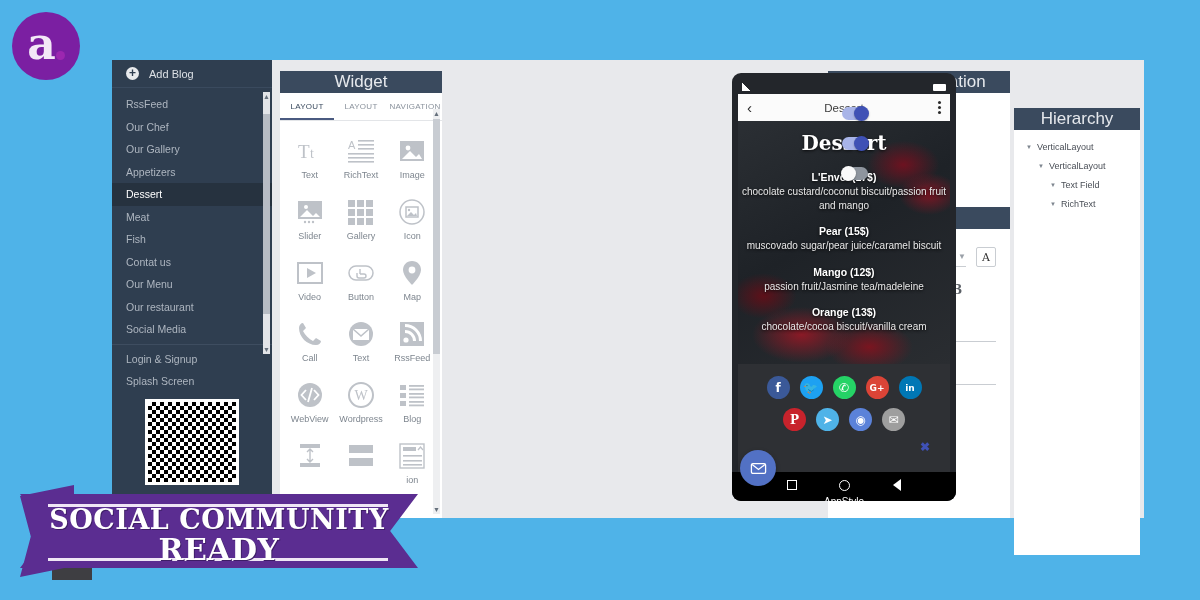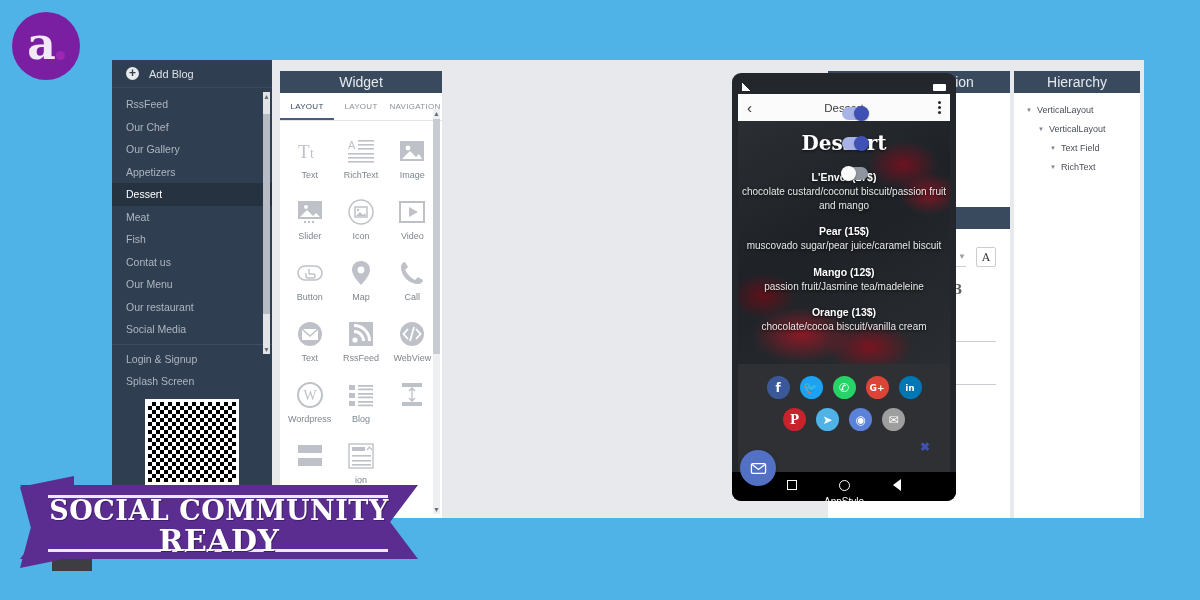--- a/index.html
+++ b/index.html
@@ -80,21 +80,21 @@
     color: #66707C; font-size: 7px; text-align: center; line-height: 9px;
   }
 
   
   .widget-panel {
     width: 162px; background: #FFFFFF; position: relative;
     margin: 11px 0 0 8px; height: 447px;
   }
   .panel-head {
     height: 22px; background: #3A4A5E; color: #E6E9ED;
-    font-size: 14px; display: flex; align-items: center;
+    font-size: 17px; display: flex; align-items: center;
     justify-content: center;
   }
   .w-tabs { display: flex; border-bottom: 1px solid #E3E5E8; }
   .w-tab {
     flex: 1; text-align: center; font-size: 8px; color: #8A929C;
     padding: 9px 0 7px; letter-spacing: .3px;
   }
   .w-tab.active { color: #3A4A5E; border-bottom: 2px solid #4A5A80; }
   .w-grid {
     display: grid; grid-template-columns: repeat(3, 1fr);
@@ -189,21 +189,21 @@
   .k-tr {
     width: 0; height: 0; border-top: 6px solid transparent;
     border-bottom: 6px solid transparent; border-right: 8px solid #fff;
   }
   .ph-brand { text-align: center; color: #fff; font-size: 10px; margin-top: 5px; }
 
   
   .right { display: flex; gap: 4px; padding: 11px 4px 0 0; }
   .rp { background: #fff; }
   .rp.hist { width: 182px; height: 447px; }
-  .rp.hier { width: 126px; height: 447px; }
+  .rp.hier { width: 126px; height: 447px; margin-top: 37px; }
   .toggles { padding: 14px 0 10px 14px; }
   .tg-row { display: flex; align-items: center; gap: 14px; margin-bottom: 17px; }
   .tg {
     width: 26px; height: 13px; border-radius: 7px;
     position: relative; background: #A8B4E8;
   }
   .tg i {
     position: absolute; top: -1px; right: -1px;
     width: 15px; height: 15px; border-radius: 50%;
     background: #3F51B5; box-shadow: 0 1px 2px rgba(0,0,0,.3);
@@ -240,21 +240,21 @@
   .tn { display: flex; align-items: center; gap: 5px; font-size: 9px; color: #4A4F57; margin-bottom: 9px; }
   .tn .car { font-size: 6px; color: #7E868F; }
   .fab {
     position: absolute; right: 52px; bottom: 32px;
     width: 36px; height: 36px; border-radius: 50%;
     background: #5271C4; display: flex; align-items: center;
     justify-content: center; box-shadow: 0 2px 5px rgba(0,0,0,.3);
   }
 
   
-  .ribbon { position: absolute; left: 0; bottom: 17px; width: 420px; height: 110px; padding-left: 8px; }
+  .ribbon { position: absolute; left: 0; bottom: 8px; width: 420px; height: 110px; padding-left: 8px; }
   .rb-main {
     position: absolute; left: 20px; top: 12px; width: 398px; height: 74px;
     background: #5B2D91;
     clip-path: polygon(0 0, 100% 0, 93% 50%, 100% 100%, 0 100%, 7% 50%);
   }
   .rb-line-t, .rb-line-b {
     position: absolute; left: 48px; width: 340px; height: 3px; background: #EFE6F5;
   }
   .rb-line-t { top: 22px; }
   .rb-line-b { top: 76px; }
@@ -388,20 +388,38 @@
             <svg viewBox="0 0 28 28">
               <rect x="2" y="3" width="24" height="18" fill="#BEC2C8"></rect>
               <circle cx="10" cy="9" r="2" fill="#fff"></circle>
               <path d="M4 19 L11 12 L17 18 L20 15 L24 19 Z" fill="#fff"></path>
               <circle cx="9" cy="24" r="1.2" fill="#BEC2C8"></circle>
               <circle cx="13" cy="24" r="1.2" fill="#BEC2C8"></circle>
               <circle cx="17" cy="24" r="1.2" fill="#BEC2C8"></circle>
             </svg>
           </span>
         <span class="w-label">Slider</span>
+      </div>
+      <div class="w-cell">
+        <span class="w-ico">
+            <svg viewBox="0 0 28 28">
+              <g fill="#BEC2C8">
+                <rect x="1" y="2" width="7" height="7"></rect>
+                <rect x="10" y="2" width="7" height="7"></rect>
+                <rect x="19" y="2" width="7" height="7"></rect>
+                <rect x="1" y="11" width="7" height="7"></rect>
+                <rect x="10" y="11" width="7" height="7"></rect>
+                <rect x="19" y="11" width="7" height="7"></rect>
+                <rect x="1" y="20" width="7" height="7"></rect>
+                <rect x="10" y="20" width="7" height="7"></rect>
+                <rect x="19" y="20" width="7" height="7"></rect>
+              </g>
+            </svg>
+          </span>
+        <span class="w-label">Gallery</span>
       </div>
       <div class="w-cell">
         <span class="w-ico">
             <svg viewBox="0 0 28 28">
               <circle cx="14" cy="14" r="12" fill="none" stroke="#BEC2C8" stroke-width="1.5"></circle>
               <rect x="8" y="9" width="12" height="10" fill="none" stroke="#BEC2C8" stroke-width="1.5"></rect>
               <circle cx="11" cy="12" r="1.2" fill="#BEC2C8"></circle>
               <path d="M9 18 L13 14 L16 17 L18 15 L19 18 Z" fill="#BEC2C8"></path>
             </svg>
           </span>

